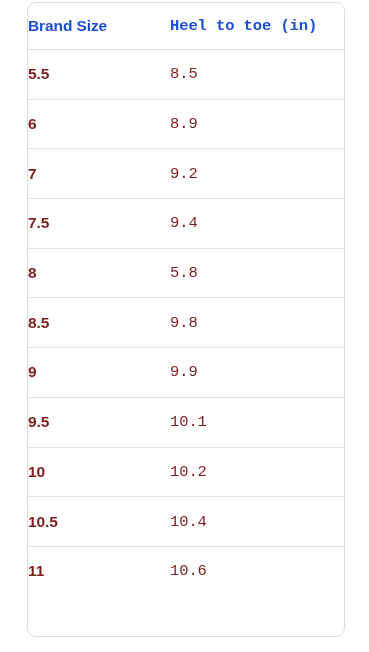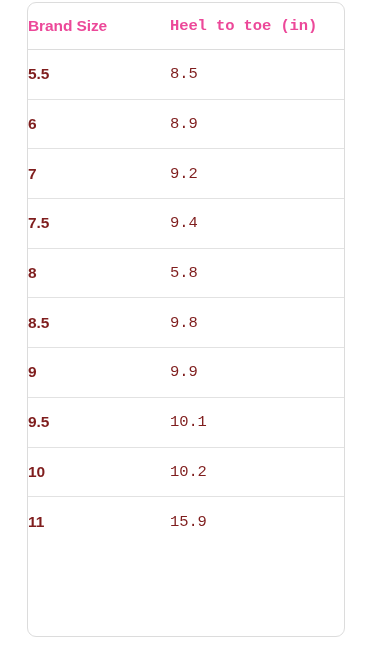--- a/index.html
+++ b/index.html
@@ -42,21 +42,21 @@
     text-align: left;
     padding: 0;
     vertical-align: middle;
   }
 
   thead th {
     height: 46px;
     border-bottom: 1px solid #dcdcdc;
     font-size: 15.5px;
     font-weight: 700;
-    color: #ec4899;
+    color: #1d4ed8;
     letter-spacing: -0.1px;
   }
 
   tbody td {
     height: 48.7px;
     border-bottom: 1px solid #e2e2e2;
     font-size: 15.5px;
     color: #7f1d1d;
     letter-spacing: -0.1px;
   }
@@ -117,18 +117,22 @@
       </tr>
       <tr>
         <td class="col-1">9.5</td>
         <td class="col-2">10.1</td>
       </tr>
       <tr>
         <td class="col-1">10</td>
         <td class="col-2">10.2</td>
       </tr>
       <tr>
+        <td class="col-1">10.5</td>
+        <td class="col-2">10.4</td>
+      </tr>
+      <tr>
         <td class="col-1">11</td>
-        <td class="col-2">15.9</td>
+        <td class="col-2">10.6</td>
       </tr>
     </tbody>
   </table>
 </div>
 
 </body></html>

